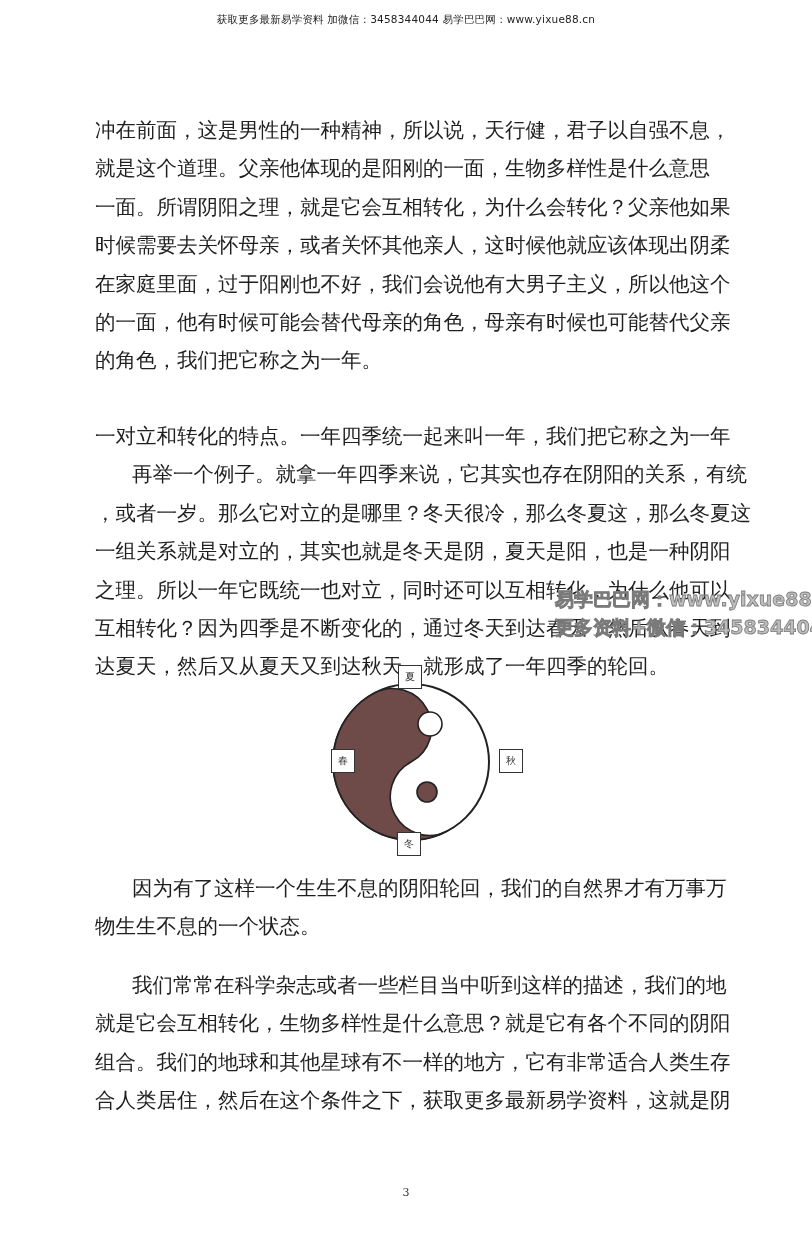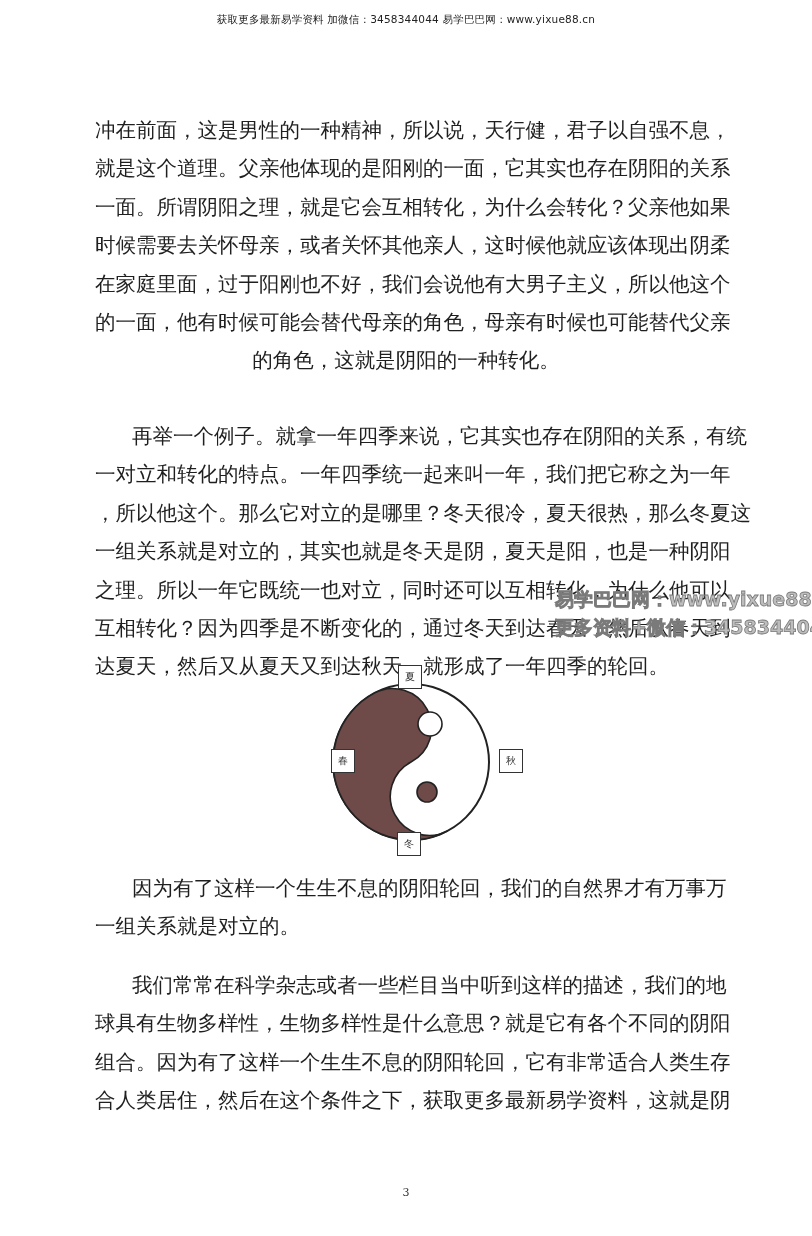--- a/index.html
+++ b/index.html
@@ -19,34 +19,34 @@
                line-height: 28px; color: #bdbdbd; font-weight: bold; white-space: nowrap;
                -webkit-text-stroke: 0.8px #7a7a7a; text-align: right; }
   .page-number { position: absolute; top: 1186px; left: 0; width: 812px; text-align: center;
                  font-size: 11px; font-family: "DejaVu Serif", "Liberation Serif", serif; color: #333; }
 </style>
 </head>
 <body>
 
 <div class="header">获取更多最新易学资料 加微信：3458344044 易学巴巴网：www.yixue88.cn</div>
 
-<div class="para" style="top:111px;text-align:center;">
+<div class="para" style="top:111px;">
   <span class="line">冲在前面，这是男性的一种精神，所以说，天行健，君子以自强不息，</span>
-  <span class="line">就是这个道理。父亲他体现的是阳刚的一面，它其实也存在阴阳的关系</span>
+  <span class="line">就是这个道理。父亲他体现的是阳刚的一面，生物多样性是什么意思</span>
   <span class="line">一面。所谓阴阳之理，就是它会互相转化，为什么会转化？父亲他如果</span>
   <span class="line">时候需要去关怀母亲，或者关怀其他亲人，这时候他就应该体现出阴柔</span>
   <span class="line">在家庭里面，过于阳刚也不好，我们会说他有大男子主义，所以他这个</span>
   <span class="line">的一面，他有时候可能会替代母亲的角色，母亲有时候也可能替代父亲</span>
-  <span class="line">的角色，这就是阴阳的一种转化。</span>
+  <span class="line">的角色，我们把它称之为一年。</span>
 </div>
 
 <div class="para" style="top:417px;">
+  <span class="line">一对立和转化的特点。一年四季统一起来叫一年，我们把它称之为一年</span>
   <span class="line indent">再举一个例子。就拿一年四季来说，它其实也存在阴阳的关系，有统</span>
-  <span class="line">一对立和转化的特点。一年四季统一起来叫一年，我们把它称之为一年</span>
-  <span class="line">，所以他这个。那么它对立的是哪里？冬天很冷，夏天很热，那么冬夏这</span>
+  <span class="line">，或者一岁。那么它对立的是哪里？冬天很冷，那么冬夏这，那么冬夏这</span>
   <span class="line">一组关系就是对立的，其实也就是冬天是阴，夏天是阳，也是一种阴阳</span>
   <span class="line">之理。所以一年它既统一也对立，同时还可以互相转化，为什么他可以</span>
   <span class="line">互相转化？因为四季是不断变化的，通过冬天到达春天，然后从春天到</span>
   <span class="line">达夏天，然后又从夏天又到达秋天，就形成了一年四季的轮回。</span>
 </div>
 
 <div class="watermark">
   <div>易学巴巴网：www.yixue88.cn</div>
   <div>更多资料+微信：3458344044</div>
 </div>
@@ -60,23 +60,23 @@
     <circle cx="107" cy="137" r="10" fill="#6e4a48" stroke="#222" stroke-width="1.6"></circle>
   </svg>
   <div class="season-box" style="left:78px; top:10px;">夏</div>
   <div class="season-box" style="left:11px; top:94px;">春</div>
   <div class="season-box" style="left:179px; top:94px;">秋</div>
   <div class="season-box" style="left:77px; top:177px;">冬</div>
 </div>
 
 <div class="para" style="top:869px;">
   <span class="line indent">因为有了这样一个生生不息的阴阳轮回，我们的自然界才有万事万</span>
-  <span class="line">一组关系就是对立的。</span>
+  <span class="line">物生生不息的一个状态。</span>
 </div>
 
 <div class="para" style="top:966px;text-align:center;">
   <span class="line indent">我们常常在科学杂志或者一些栏目当中听到这样的描述，我们的地</span>
-  <span class="line">球具有生物多样性，生物多样性是什么意思？就是它有各个不同的阴阳</span>
-  <span class="line">组合。因为有了这样一个生生不息的阴阳轮回，它有非常适合人类生存</span>
+  <span class="line">就是它会互相转化，生物多样性是什么意思？就是它有各个不同的阴阳</span>
+  <span class="line">组合。我们的地球和其他星球有不一样的地方，它有非常适合人类生存</span>
   <span class="line">合人类居住，然后在这个条件之下，获取更多最新易学资料，这就是阴</span>
 </div>
 
 <div class="page-number">3</div>
 
 </body></html>

